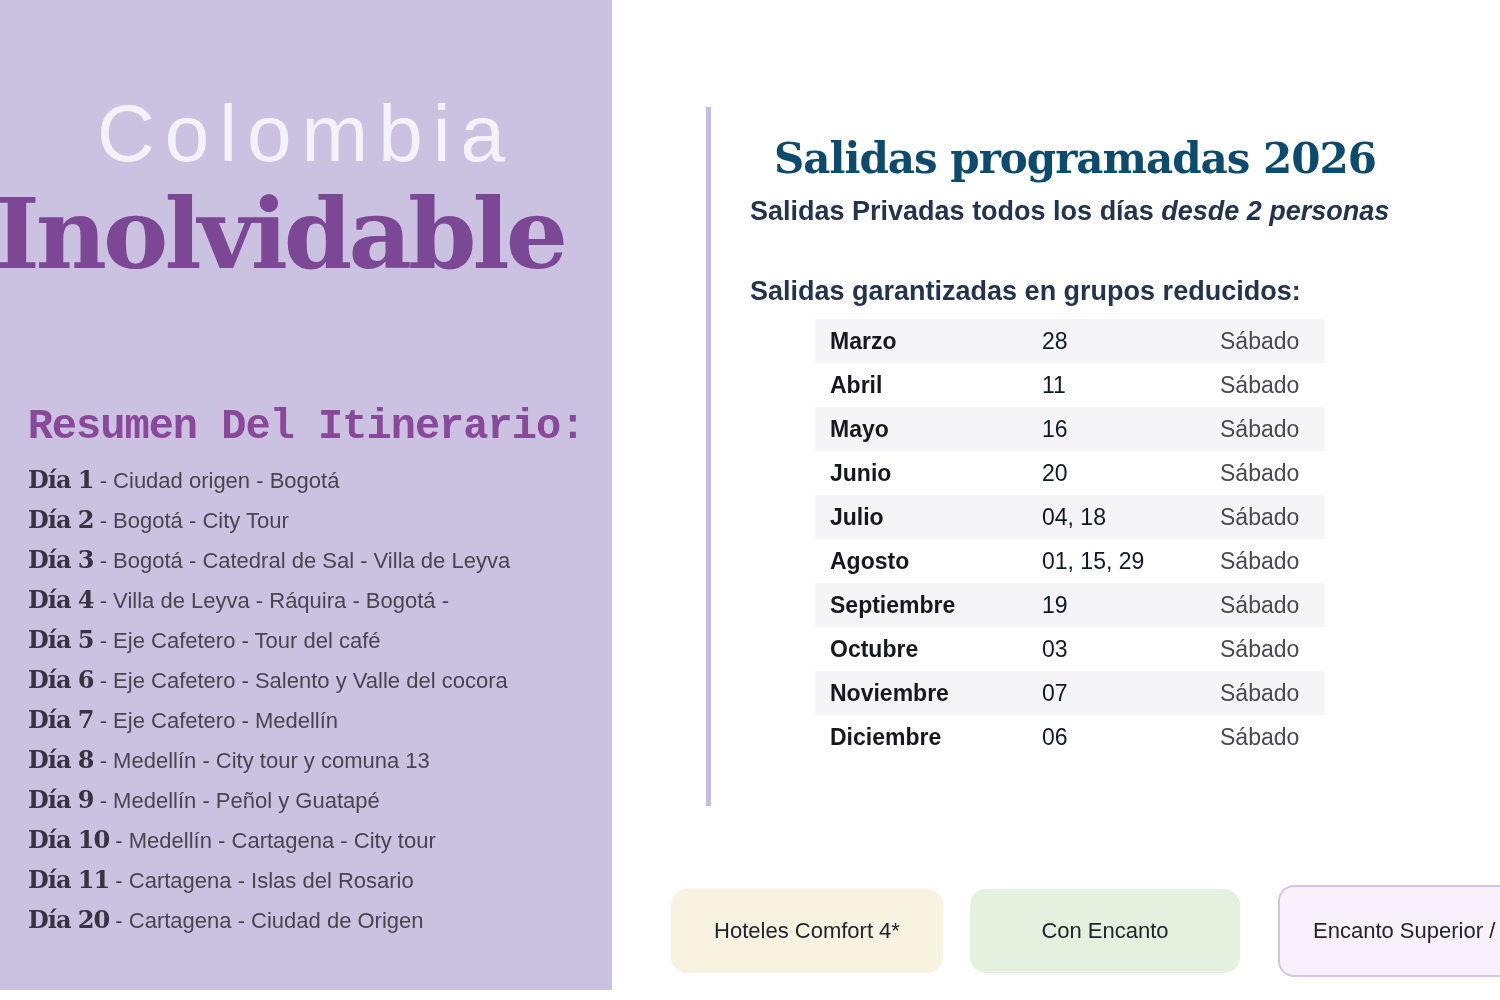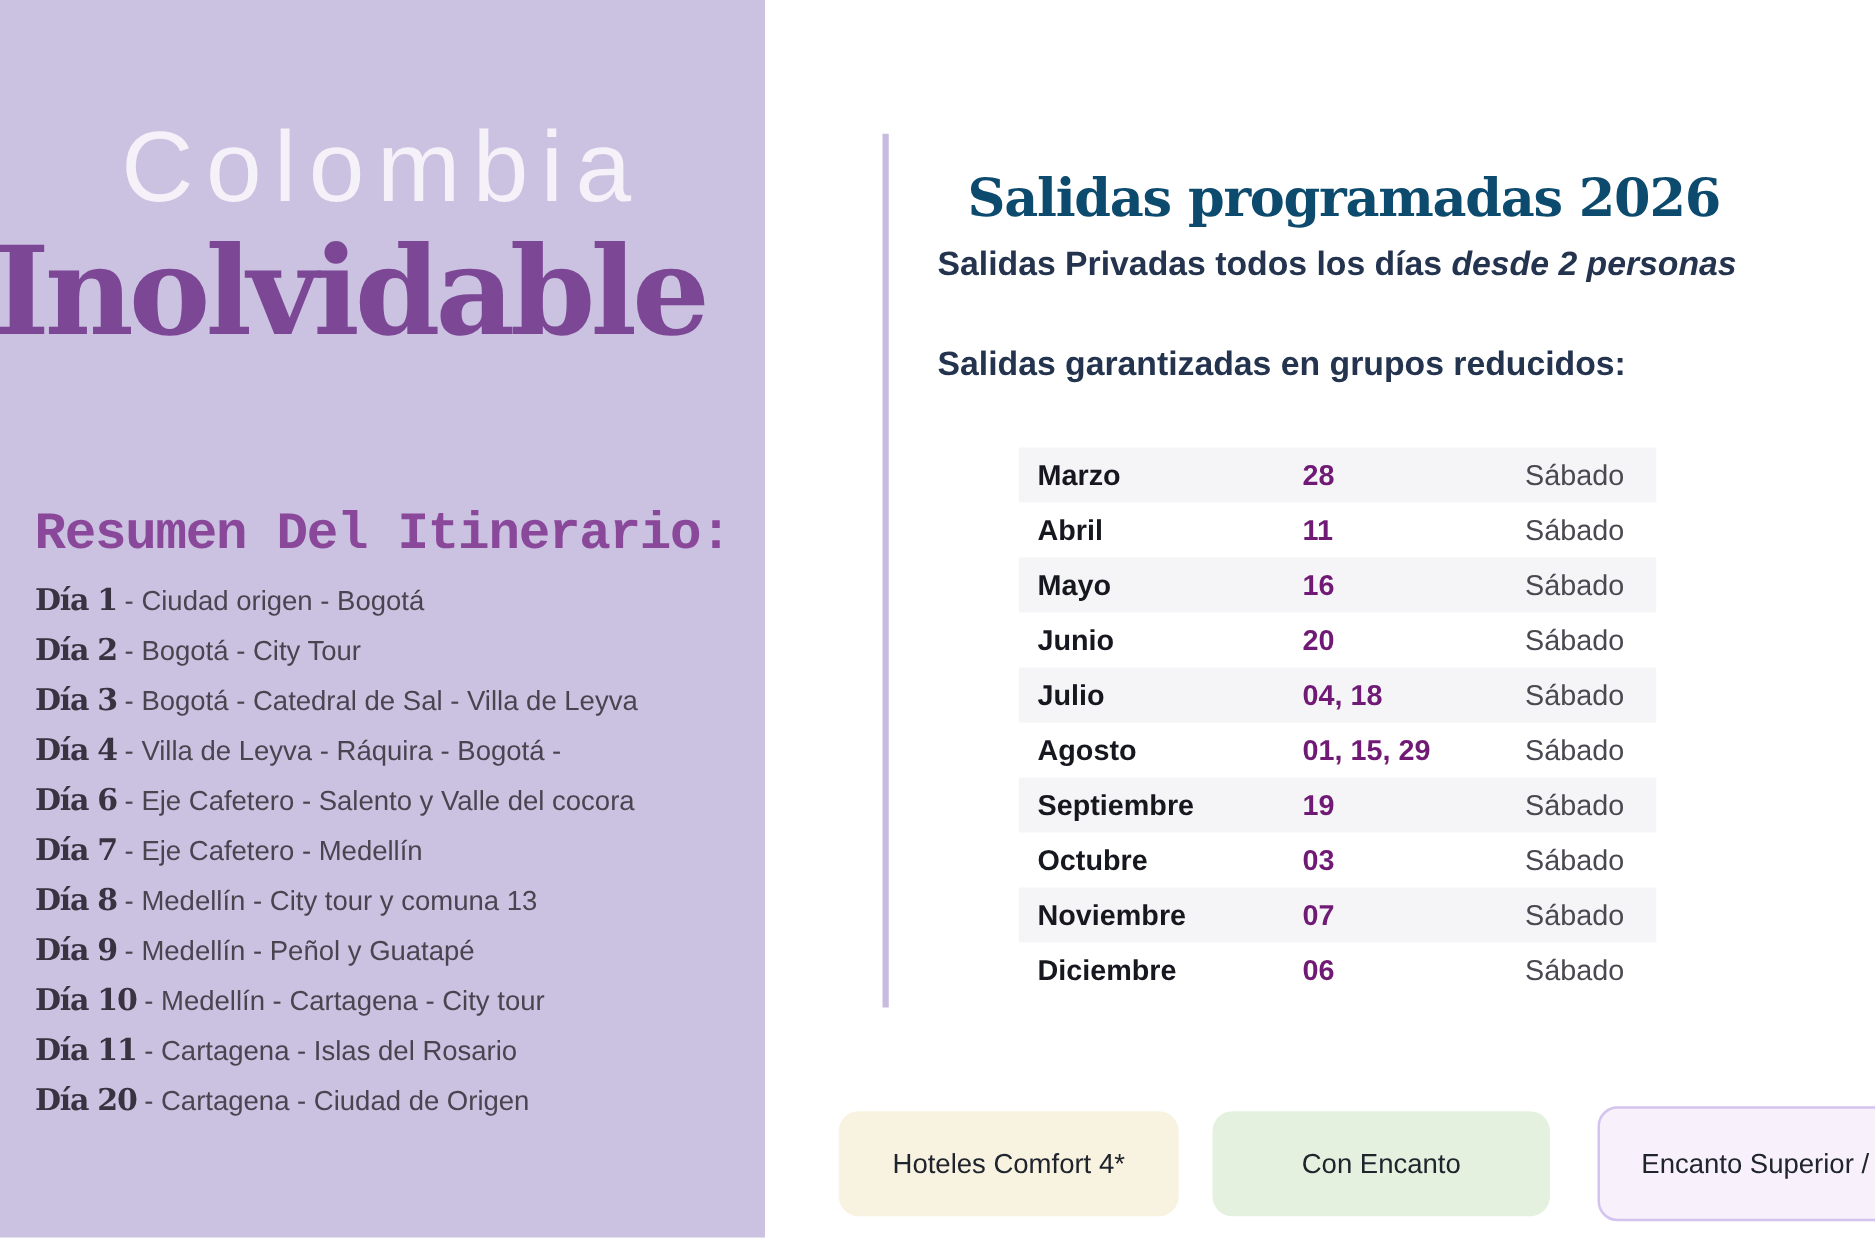--- a/index.html
+++ b/index.html
@@ -38,25 +38,25 @@
   .main-title {
     position:absolute; left:710px; top:134px; width:730px; text-align:center;
     font-family:"DejaVu Serif", serif; font-weight:bold;
     font-size:42px; letter-spacing:-1px; color:#0c4a6e;
   }
   .subtitle { position:absolute; left:750px; font-size:27px; font-weight:bold; color:#24344f; white-space:nowrap; }
   .sub1 { top:196px; }
   .sub2 { top:276px; }
   .sub1 .it { font-style:italic; }
 
-  .schedule { position:absolute; left:815px; top:358px; width:510px; }
+  .schedule { position:absolute; left:815px; top:319px; width:510px; }
   .srow { display:flex; align-items:center; height:44px; padding-left:15px; font-size:23px; }
   .srow.shaded { background:#f5f5f7; }
   .scol-month { width:212px; font-weight:bold; color:#17171f; }
-  .scol-dates { width:178px; color:#701a75;font-weight:bold; }
+  .scol-dates { width:178px; color:#0f172a; }
   .scol-day { color:#494951; }
 
   
   .btn {
     position:absolute; border-radius:16px; display:flex; align-items:center; justify-content:center;
     font-size:22px; color:#20242c; cursor:pointer; white-space:nowrap;margin-left:38px;
   }
   .btn-comfort { left:633px; top:889px; width:272px; height:84px; background:#f8f2e0; }
   .btn-encanto { left:932px; top:889px; width:270px; height:84px; background:#e4f1df; }
   .btn-lujo   { left:1240px; top:885px; width:300px; height:92px; background:#f8f1fb; border:2px solid #d4c3ee; }
@@ -78,20 +78,24 @@
       <span class="day">Día 2</span>
       <span class="route">- Bogotá - City Tour</span>
     </div>
     <div class="itin-item">
       <span class="day">Día 3</span>
       <span class="route">- Bogotá - Catedral de Sal - Villa de Leyva</span>
     </div>
     <div class="itin-item">
       <span class="day">Día 4</span>
       <span class="route">- Villa de Leyva - Ráquira - Bogotá -</span>
+    </div>
+    <div class="itin-item">
+      <span class="day">Día 5</span>
+      <span class="route">- Eje Cafetero - Tour del café</span>
     </div>
     <div class="itin-item">
       <span class="day">Día 6</span>
       <span class="route">- Eje Cafetero - Salento y Valle del cocora</span>
     </div>
     <div class="itin-item">
       <span class="day">Día 7</span>
       <span class="route">- Eje Cafetero - Medellín</span>
     </div>
     <div class="itin-item">

